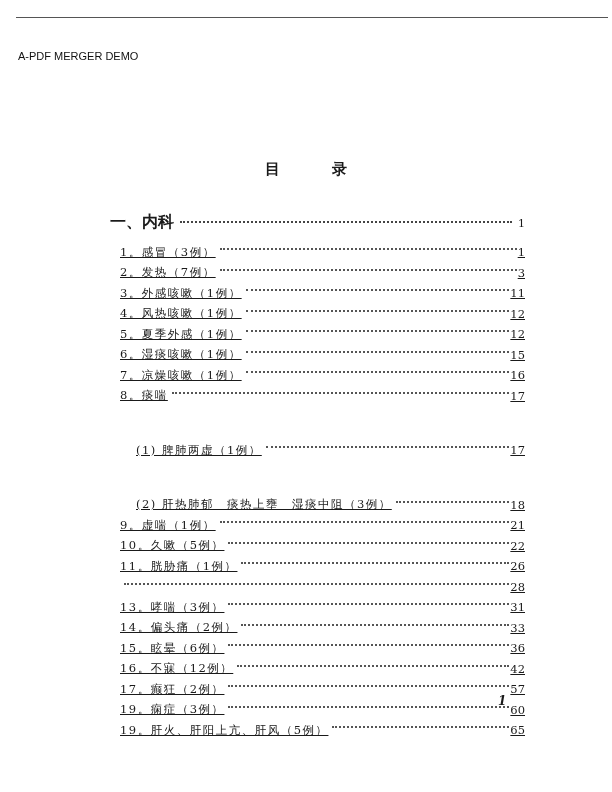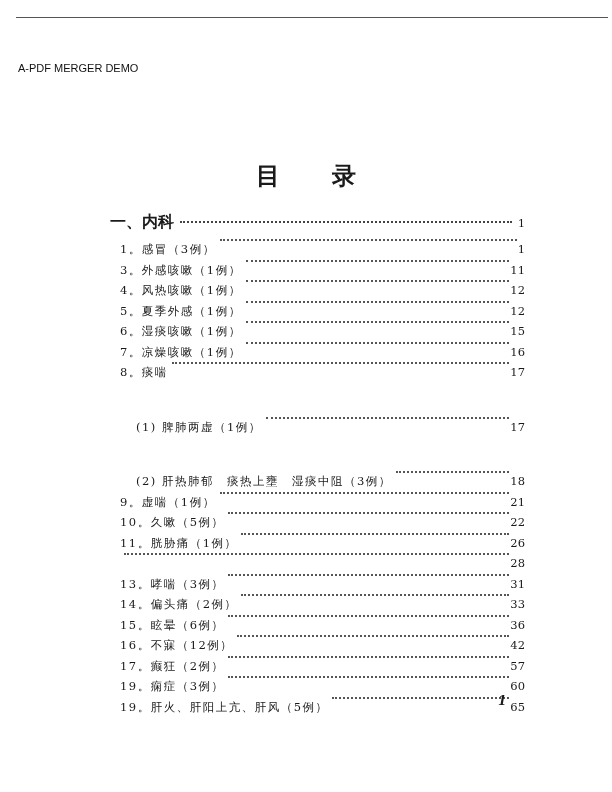--- a/index.html
+++ b/index.html
@@ -6,43 +6,43 @@
     body {
       width: 612px; height: 792px; position: relative; overflow: hidden;
       font-family: "DejaVu Serif", serif; color: #1a1a1a;
     }
     .top-rule {
       position: absolute; left: 16px; top: 17px; width: 592px; height: 0;
       border-top: 1px solid #555;
     }
     .demo-label {
       position: absolute; left: 18px; top: 50px;
-      font-family: "Liberation Sans", sans-serif; font-size: 11px; color: #111; margin-top: 12px;
+      font-family: "Liberation Sans", sans-serif; font-size: 11px; color: #111;
     }
     .toc-title {
       position: absolute; top: 160px; left: 0; width: 612px; text-align: center;
-      font-family: "DejaVu Sans", sans-serif; font-weight: bold; font-size: 24px;
+      font-family: "DejaVu Sans", sans-serif; font-weight: bold; font-size: 15px;
       letter-spacing: 0;
     }
     .toc-title span { display: inline-block; }
     .toc-title .gap { width: 52px; }
     .section-head {
       position: absolute; left: 110px; top: 212px; width: 415px;
       display: flex; align-items: baseline;
     }
     .section-head .lbl {
       font-family: "DejaVu Sans", sans-serif; font-weight: bold; font-size: 16px;
       white-space: nowrap;
     }
     .section-head .dots { flex: 1; margin: 0 6px; border-bottom: 2px dotted #444; height: 0; position: relative; top: -4px; }
     .section-head .pg { font-size: 11px; }
     .entries { position: absolute; left: 120px; top: 242px; width: 405px; }
     .entry {
-      display: flex; align-items: flex-start; height: 20.5px;
-      font-size: 11.5px; white-space: nowrap;
+      display: flex; align-items: center; height: 20.5px;
+      font-size: 11.5px; white-space: nowrap; text-decoration: underline;
     }
     .entry.sub { padding-left: 16px; margin-top: 34px; }
     .entry .lbl { letter-spacing: 1.5px; }
     .entry .dots { flex: 1; border-bottom: 2px dotted #555; height: 0; position: relative; top: -3px; margin: 0 1px 0 4px; }
     .entry .pg { font-size: 11.5px; }
     .page-num {
       position: absolute; left: 498px; top: 694px;
       font-family: "DejaVu Serif", serif; font-style: italic; font-weight: bold; font-size: 12px;
     }
   </style>
@@ -60,20 +60,25 @@
   <span class="lbl">一、内科</span>
   <span class="dots"></span>
   <span class="pg">1</span>
 </div>
 
 <div class="entries">
   <div class="entry">
       <span class="lbl">1。感冒（3例）</span>
       <span class="dots"></span>
       <span class="pg">1</span>
+    </div>
+  <div class="entry">
+      <span class="lbl">2。发热（7例）</span>
+      <span class="dots"></span>
+      <span class="pg">3</span>
     </div>
   <div class="entry">
       <span class="lbl">3。外感咳嗽（1例）</span>
       <span class="dots"></span>
       <span class="pg">11</span>
     </div>
   <div class="entry">
       <span class="lbl">4。风热咳嗽（1例）</span>
       <span class="dots"></span>
       <span class="pg">12</span>

